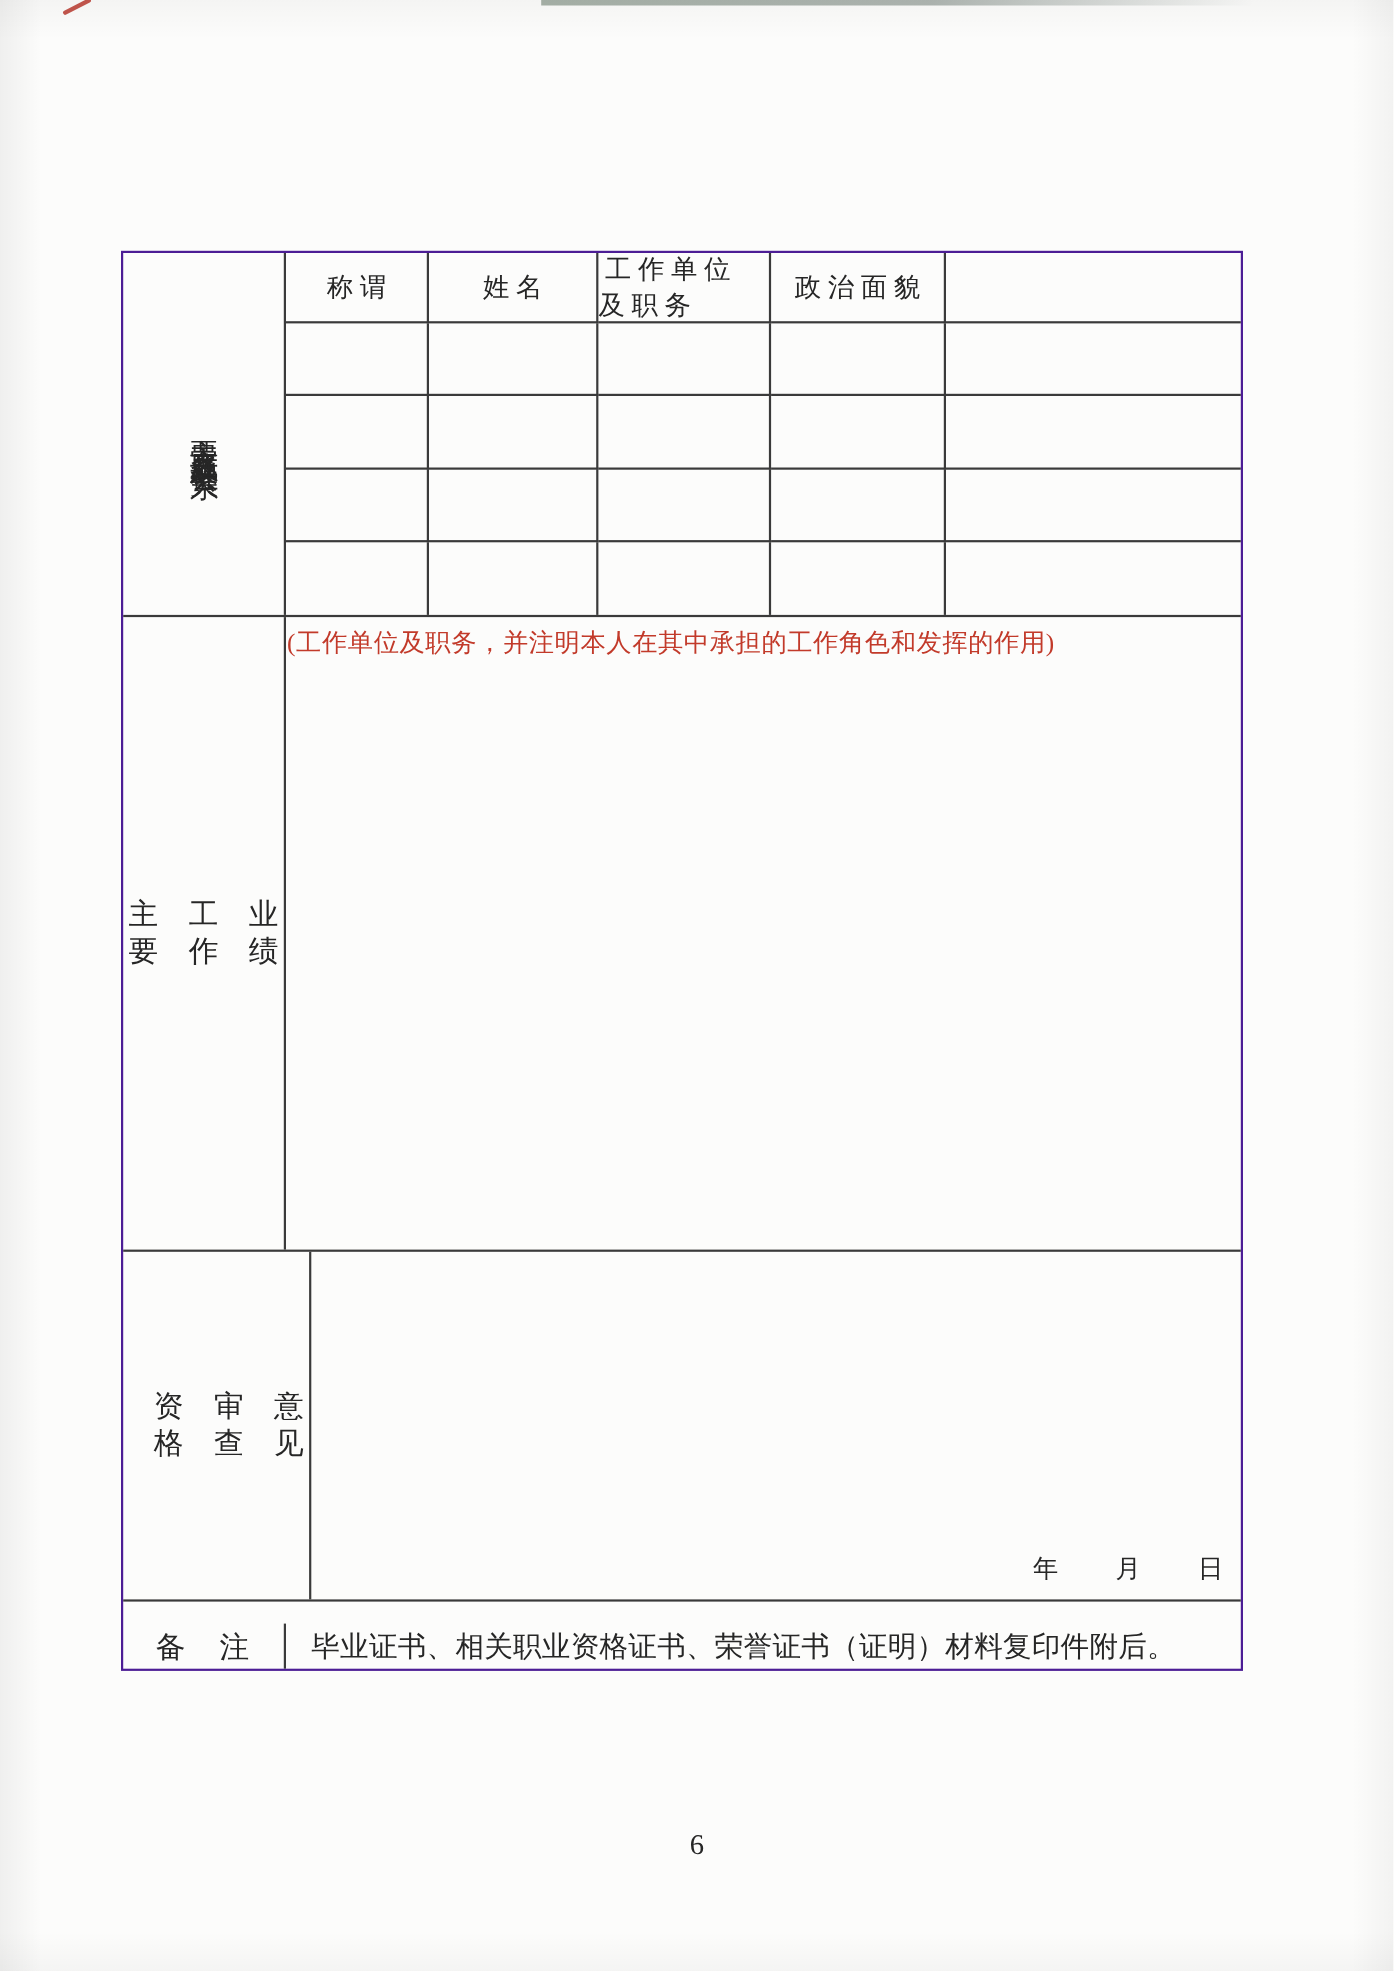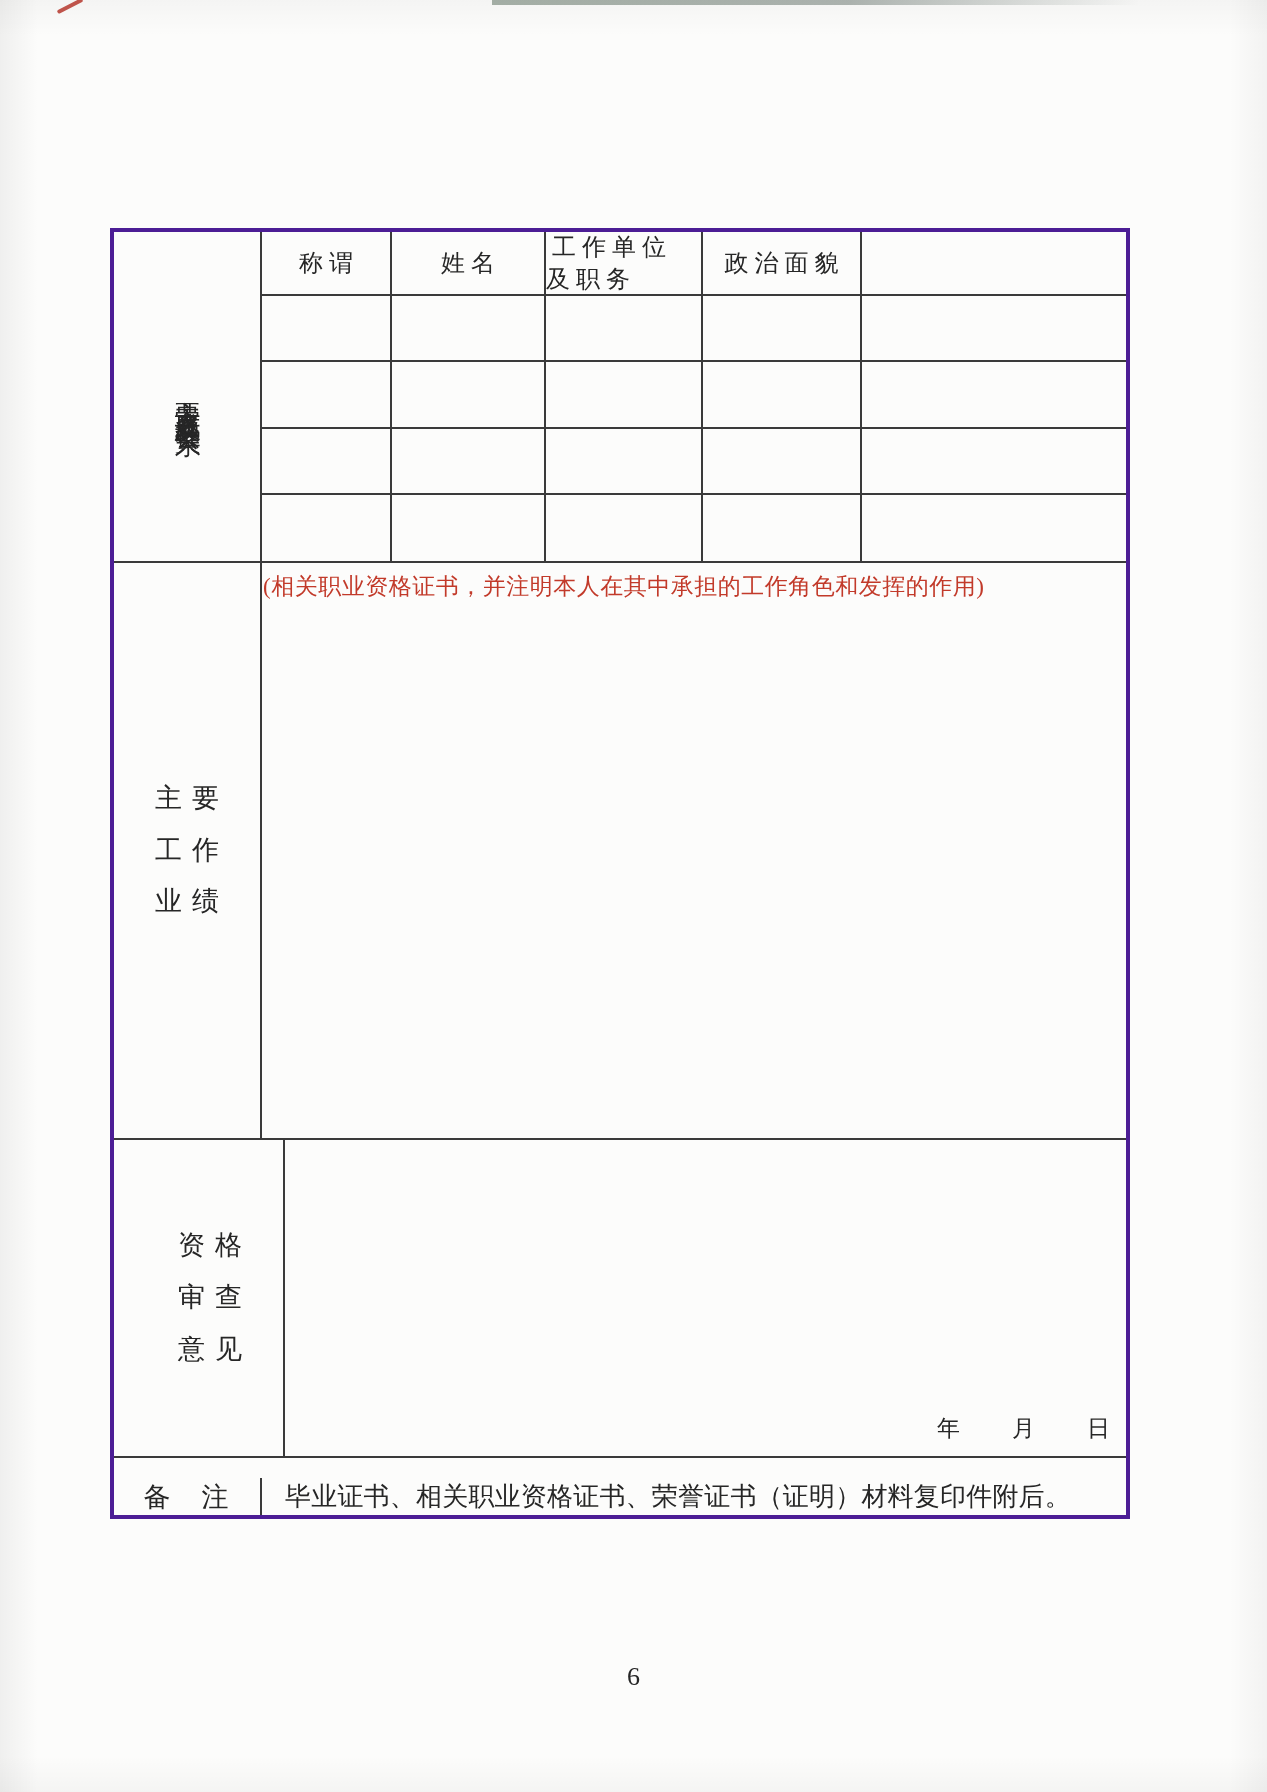--- a/index.html
+++ b/index.html
@@ -26,41 +26,41 @@
   .artifact-red-tick {
     position:absolute; top:4px; left:56px; width:28px; height:4px;
     background:#b5372d; transform:rotate(-27deg); opacity:.85; border-radius:2px;
     pointer-events:none;
   }
 
   .form {
     position:absolute; left:110px; top:228px;
     width:1020px; height:1291px;
     box-sizing:border-box;
-    border:4px solid #4c1d95;
+    border:2px solid #4c1d95;
     display:flex; flex-direction:column;
     background:transparent;
   }
   .sec { display:flex; box-sizing:border-box; border-bottom:2px solid #3a3a3a; }
   .sec:last-child { border-bottom:none;margin-top:20px; }
   .sec1 { height:331px; }
   .sec2 { height:577px; }
   .sec3 { height:318px;padding-left:23px; }
   .sec4 { flex:1; }
 
   .side-col {
     width:148px; flex:0 0 148px; box-sizing:border-box;
     border-right:2px solid #3a3a3a;
     display:flex; align-items:center; justify-content:center;
   }
   .v-label {
     writing-mode:vertical-rl; text-orientation:upright;
     font-size:26px; letter-spacing:3px; line-height:1;
   }
-  .stack-label { display:flex; flex-direction:column; gap:18px; font-size:27px; text-align:center; }
+  .stack-label { display:flex; gap:18px; font-size:27px; text-align:center; }
   .stack-label span { letter-spacing:10px; margin-right:-10px; line-height:1.25; }
 
   .fam-grid {
     flex:1; display:grid;
     grid-template-columns:130px 154px 157px 159px 1fr;
     grid-template-rows:64px 1fr 1fr 1fr 1fr;
   }
   .fam-grid > div {
     box-sizing:border-box;
     border-right:2px solid #3a3a3a;
@@ -144,21 +144,21 @@
 
     <div class="sec sec2">
       <div class="side-col">
         <div class="stack-label">
           <span>主要</span>
           <span>工作</span>
           <span>业绩</span>
         </div>
       </div>
       <div class="sec-content">
-        <div class="red-note">(相关职业资格证书，并注明本人在其中承担的工作角色和发挥的作用)</div>
+        <div class="red-note">(工作单位及职务，并注明本人在其中承担的工作角色和发挥的作用)</div>
         <div class="free-area"></div>
       </div>
     </div>
 
     <div class="sec sec3">
       <div class="side-col">
         <div class="stack-label">
           <span>资格</span>
           <span>审查</span>
           <span>意见</span>

